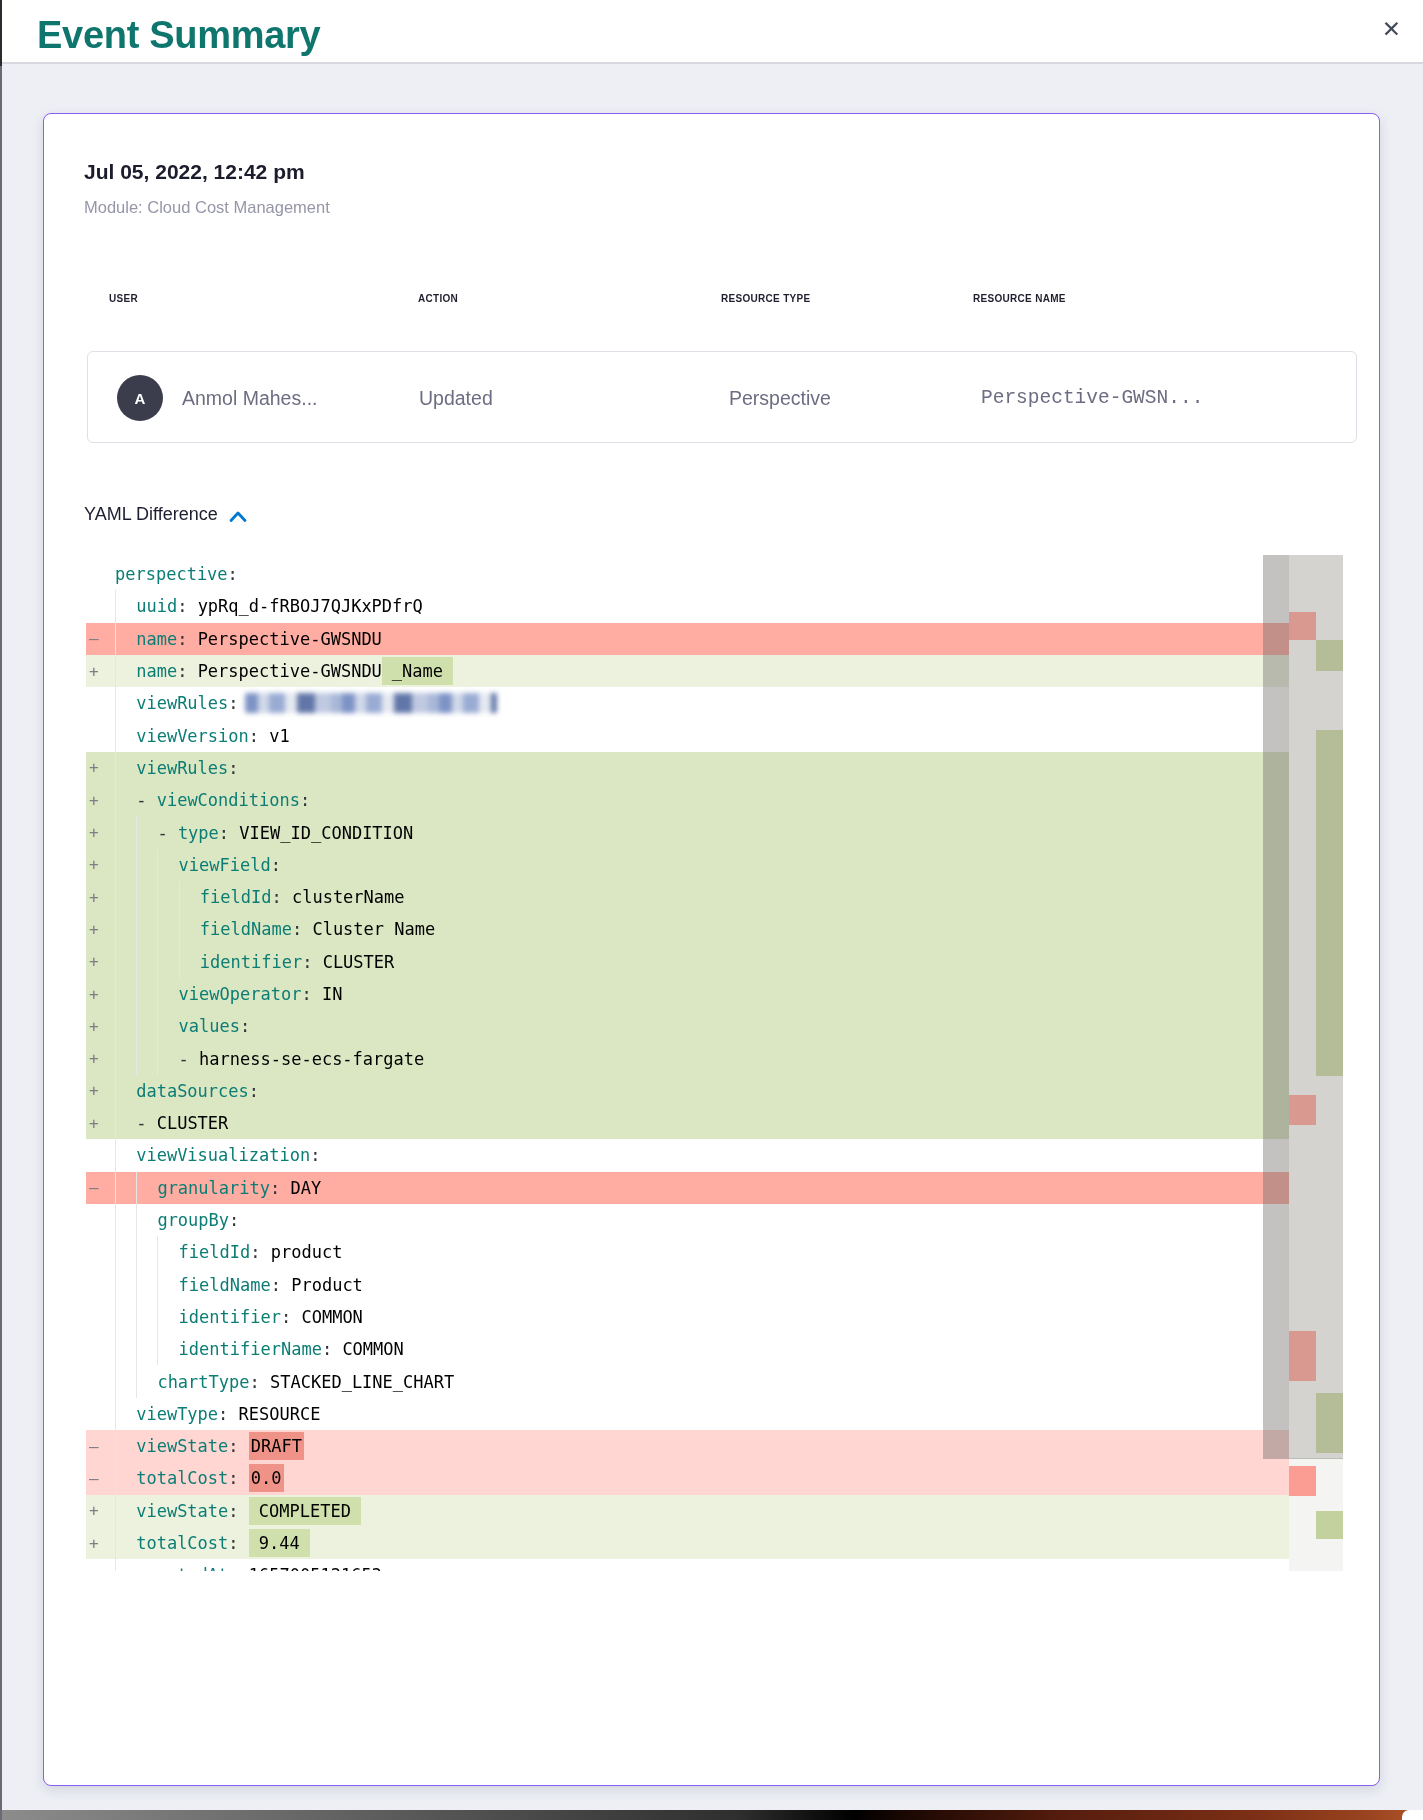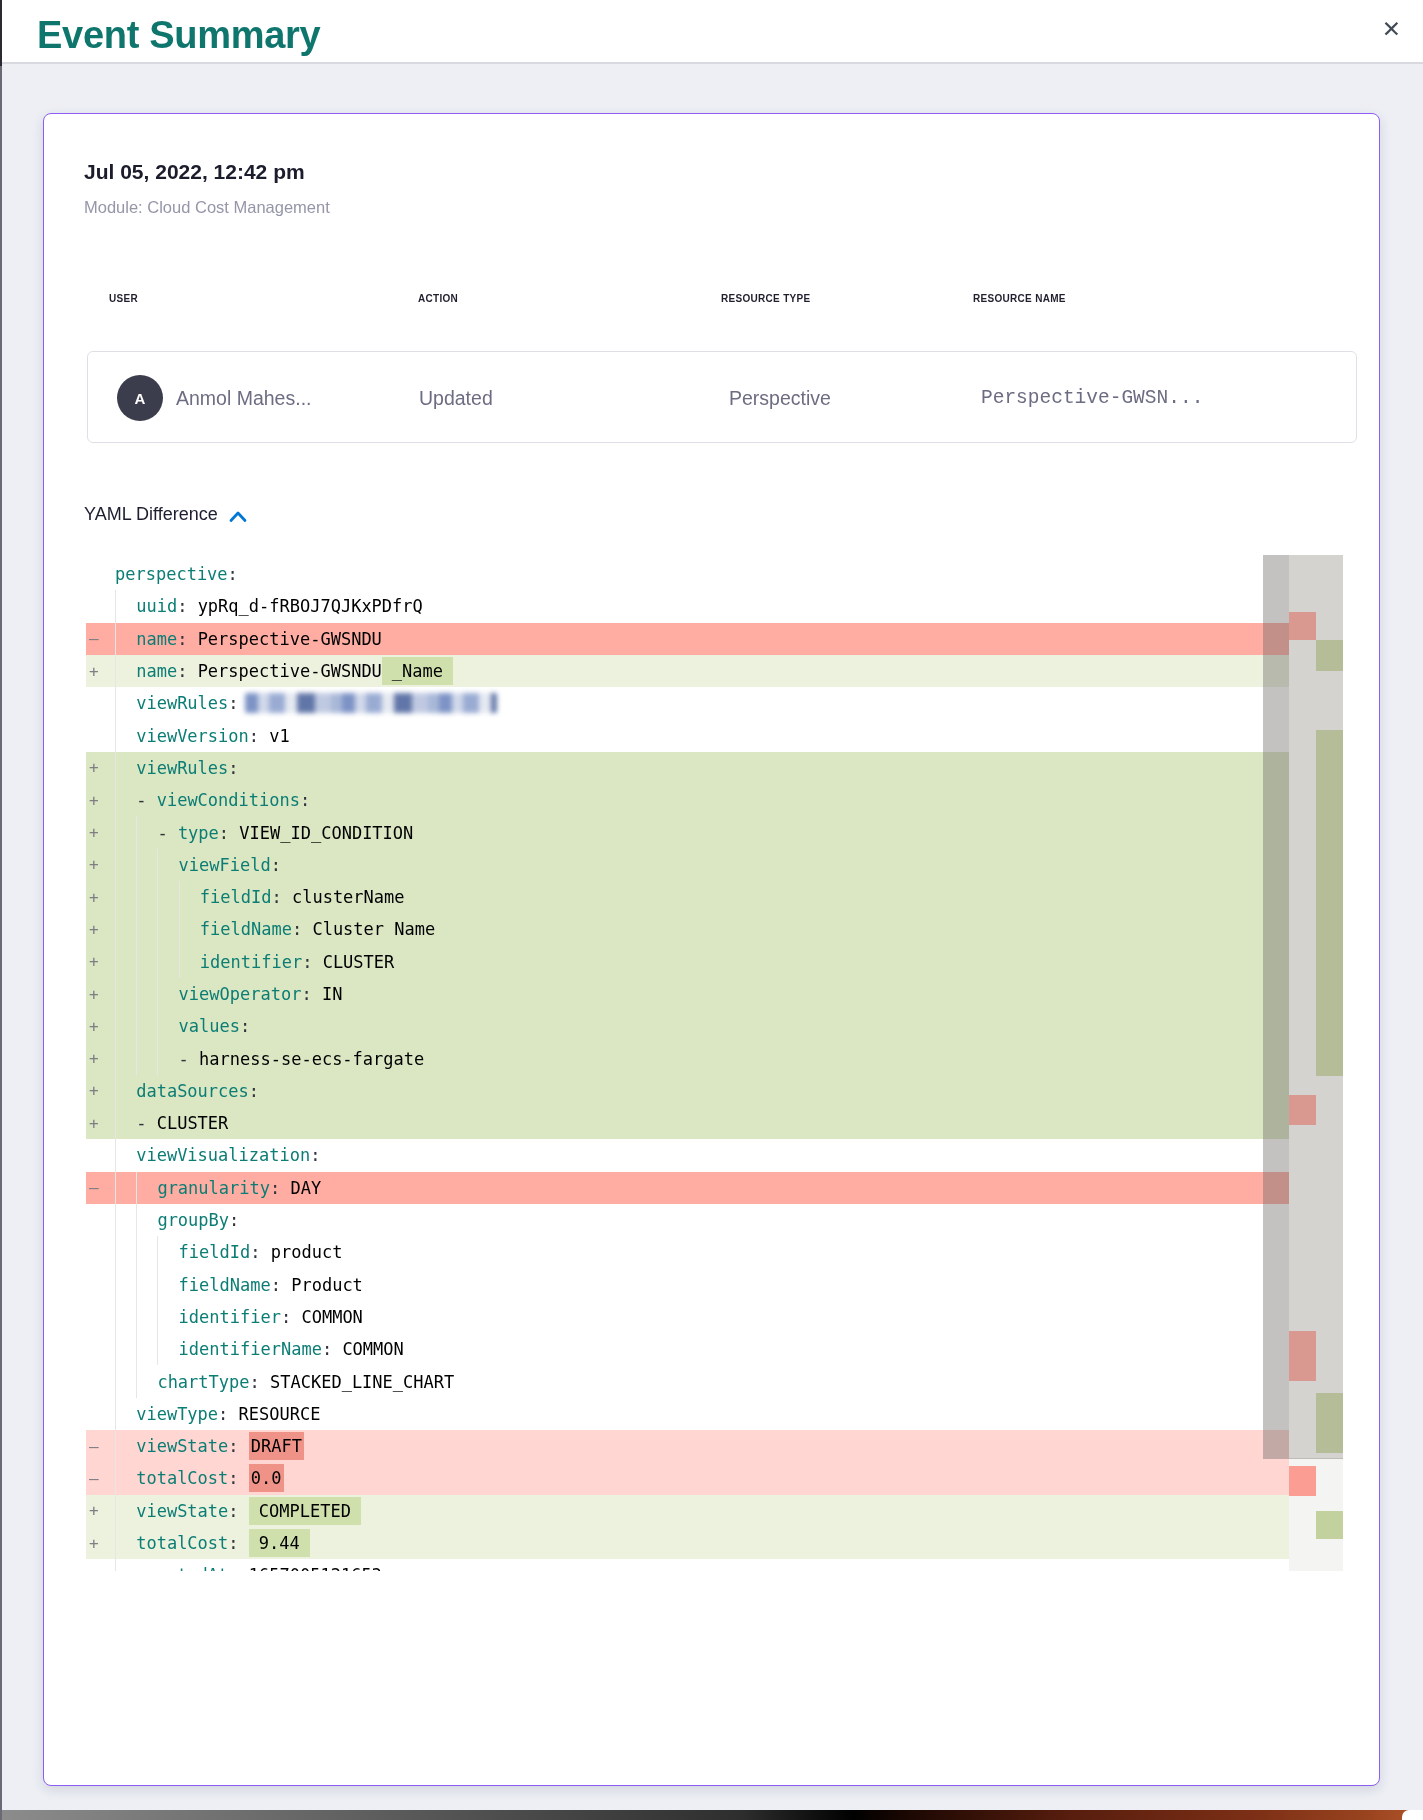--- a/index.html
+++ b/index.html
@@ -26,21 +26,21 @@
     font-weight:700;color:#1f1f2e;letter-spacing:.3px;}
   .th span{position:absolute;top:0;}
   .c-user{left:65px;} .c-action{left:374px;} .c-rtype{left:677px;} .c-rname{left:929px;}
 
   .rowbox{position:absolute;left:43px;top:237px;width:1270px;height:92px;
     border:1.5px solid #dfe0e7;border-radius:6px;background:#fff;}
   .avatar{position:absolute;left:29px;top:23px;width:46px;height:46px;border-radius:50%;
     background:#3b3d4d;color:#fff;font-size:15px;font-weight:600;
     display:flex;align-items:center;justify-content:center;}
   .cell{position:absolute;top:0;height:92px;line-height:92px;font-size:19.5px;color:#6c6d82;}
-  .cl-user{left:88px;} .cl-action{left:331px;} .cl-rtype{left:641px;} .cl-rname{left:893px;font-family:Liberation Mono, monospace;}
+  .cl-user{left:94px;} .cl-action{left:331px;} .cl-rtype{left:641px;} .cl-rname{left:893px;font-family:Liberation Mono, monospace;}
 
   .ydiff{position:absolute;left:40px;top:390px;display:flex;align-items:center;gap:11px;
     font-size:18px;font-weight:500;color:#1d1e30;cursor:pointer;}
   .ydiff svg{margin-top:3px;}
 
   
   .code{position:absolute;left:42px;top:441px;width:1257px;height:1016px;background:#fff;
     overflow:hidden;padding-top:3px;font-family:"DejaVu Sans Mono",monospace;
     font-size:17px;color:#24242c;}
   .cl{height:32.3px;display:flex;align-items:center;width:1203px;white-space:pre;}

